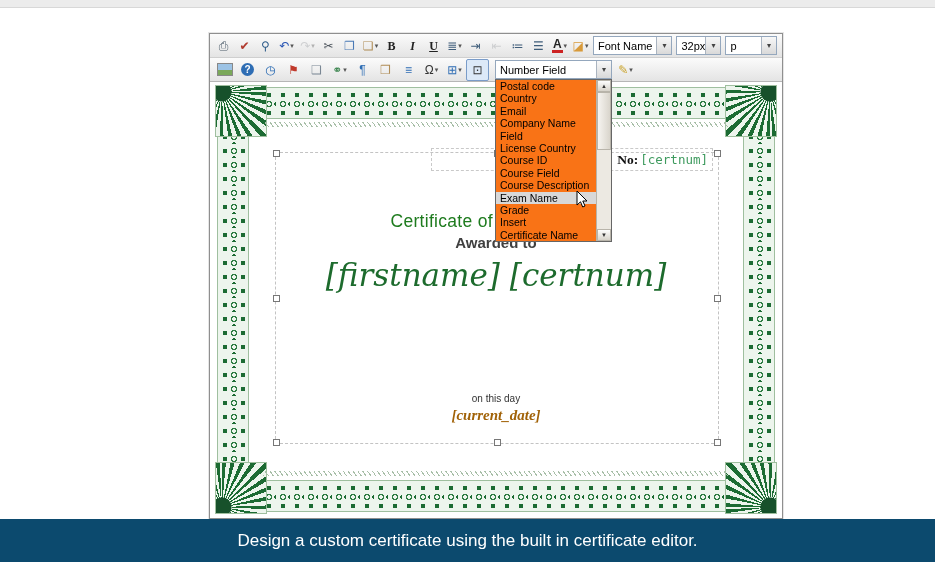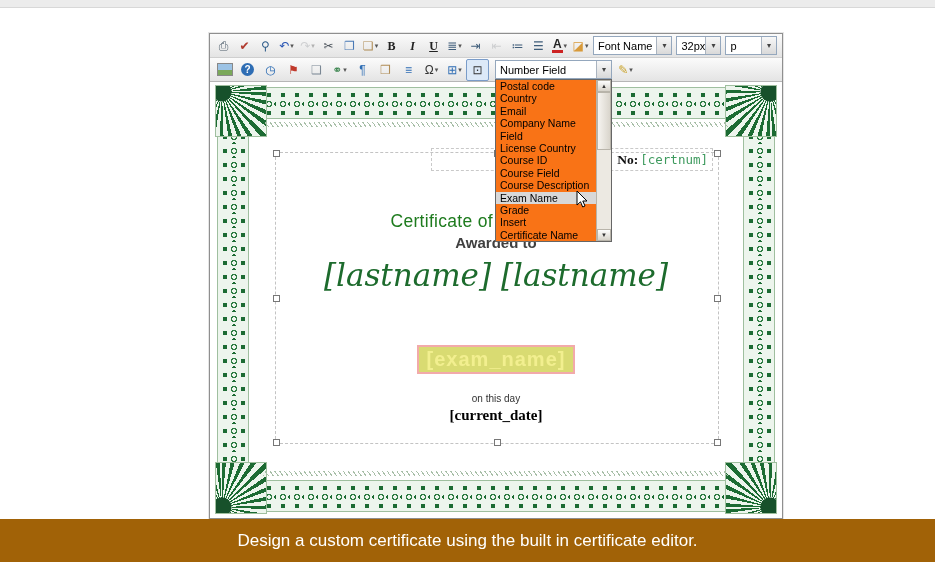--- a/index.html
+++ b/index.html
@@ -97,24 +97,24 @@
 
   .cline{position:absolute;left:0;right:0;text-align:center;}
   .title{top:126px;font-size:17.5px;color:#1e7b1e;letter-spacing:.3px;}
   .awarded{top:149px;font-size:15px;font-weight:700;color:#404040;}
   .names{top:172px;font-family:"DejaVu Serif",serif;font-style:italic;font-size:31px;color:#1d6b2d;}
   .completing{top:236px;font-size:15px;font-weight:700;color:#111;}
   .examwrap{top:260px;}
   .exam{display:inline-block;background:#d9db72;color:#f2ef8f;border:2px solid #f2aaaa;font-weight:700;
         font-size:20px;padding:1px 8px;letter-spacing:1px;}
   .onday{top:308px;font-size:10px;color:#333;}
-  .cdate{top:322px;font-family:"Liberation Serif",serif;font-weight:700;font-size:15px;color:#000000;}
+  .cdate{top:322px;font-family:"Liberation Serif",serif;font-weight:700;font-size:15px;color:#a16207;font-style:italic;}
 
   
-  .caption{position:absolute;left:0;right:0;top:519px;height:43px;background:#a16207;color:#fff;
+  .caption{position:absolute;left:0;right:0;top:519px;height:43px;background:#0c4a6e;color:#fff;
            display:flex;align-items:center;justify-content:center;font-size:17px;}
 </style>
 </head>
 <body>
 
 <div class="stage">
   <div class="top-strip"></div>
 
   <div class="editor">
     <div class="toolbar">
@@ -322,24 +322,21 @@
           <span class="hd br"></span>
         </div>
 
         <div class="certbox">
           <span class="no-label">No:</span>
           <span class="certnum">[certnum]</span>
         </div>
 
         <div class="cline title">Certificate of Achievement</div>
         <div class="cline awarded">Awarded to</div>
-        <div class="cline names">[lastname] [lastname]</div>
-        <div class="cline examwrap">
-          <span class="exam">[exam_name]</span>
-        </div>
+        <div class="cline names">[firstname] [certnum]</div>
         <div class="cline onday">on this day</div>
         <div class="cline cdate">[current_date]</div>
       </div>
     </div>
   </div>
 
   <div class="caption">
     <span>Design a custom certificate using the built in certificate editor.</span>
   </div>
 </div>

